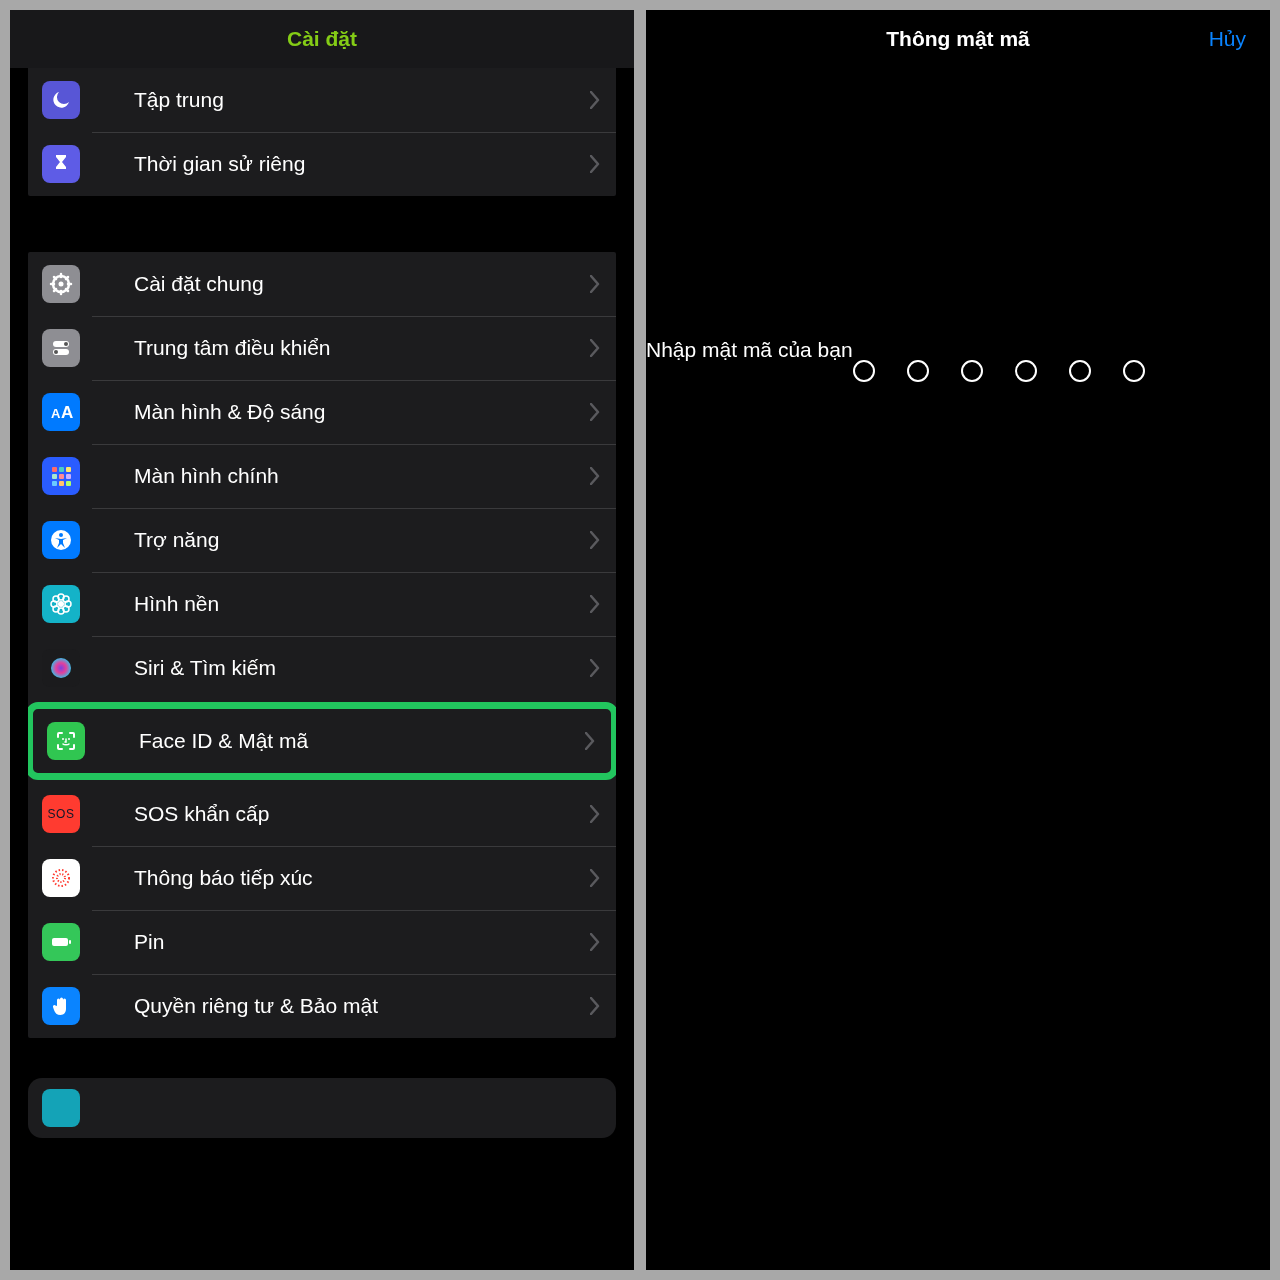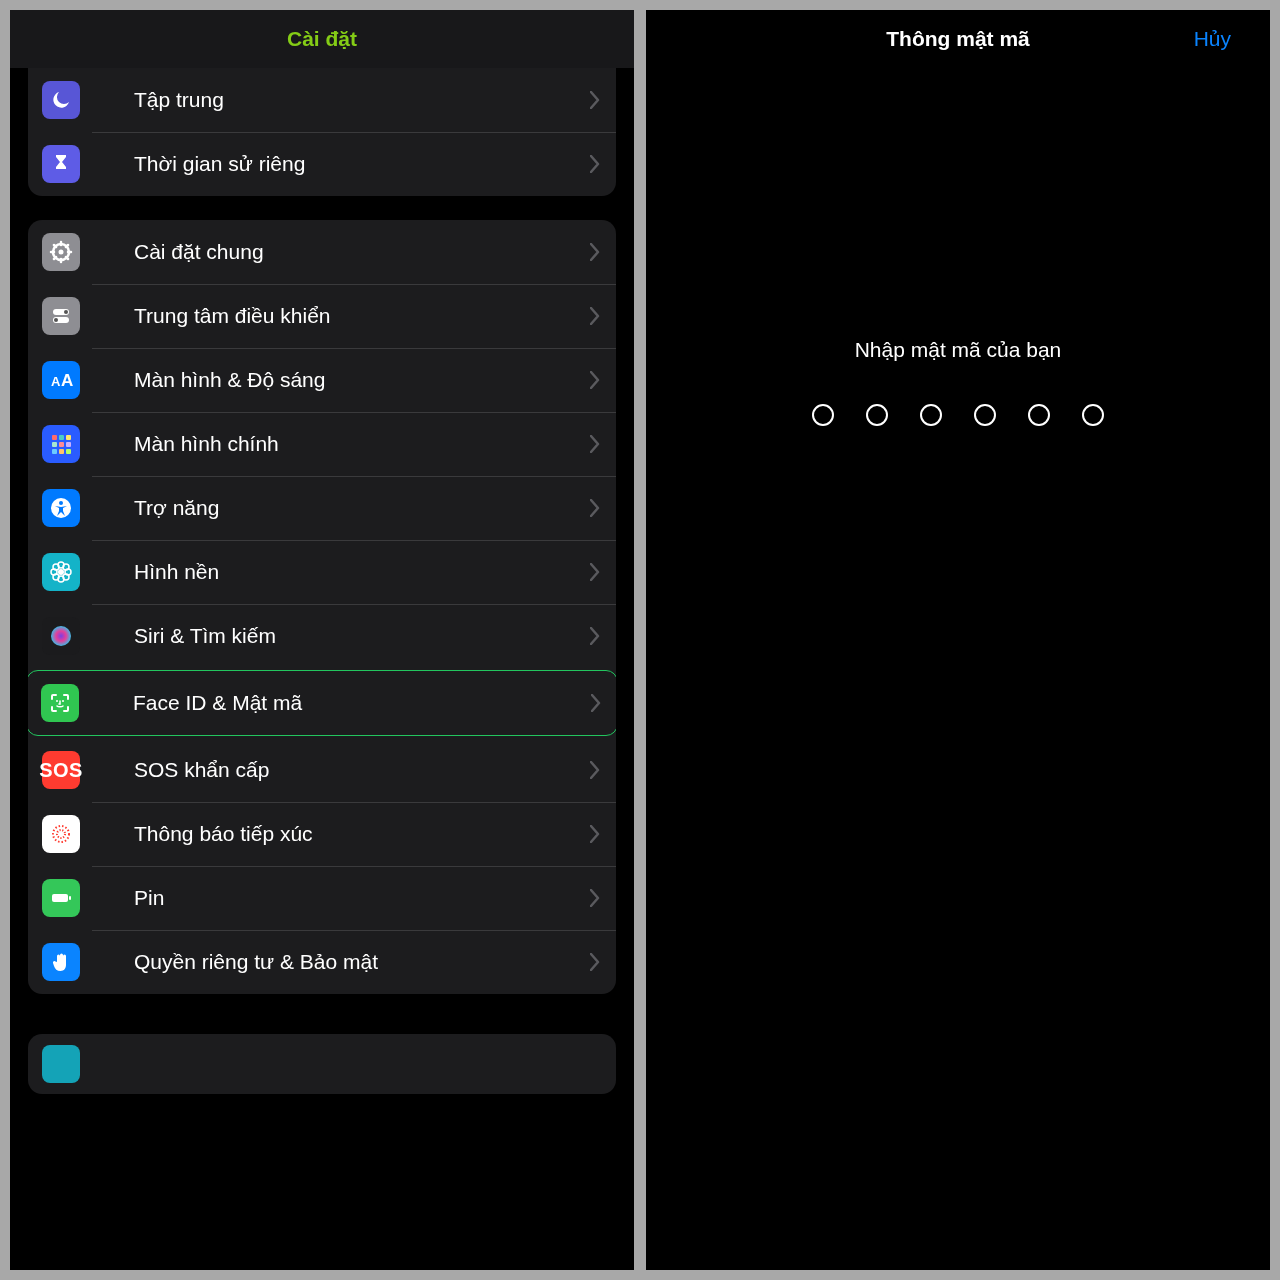--- a/index.html
+++ b/index.html
@@ -30,23 +30,23 @@
     color: #84cc16;
     font-size: 21px;
     font-weight: 600;
     position: relative;
   }
   .settings-scroll {
     padding: 0 18px 40px 18px;
   }
   .group {
     background: #1c1c1e;
-    border-radius: 14px;
+    border-radius: 2px;
     overflow: hidden;
-    margin-top: 24px;
+    margin-top: 56px;
   }
   .group.first { margin-top: 0; border-top-left-radius: 0; border-top-right-radius: 0; }
   .row {
     display: flex;
     align-items: center;
     padding: 13px 16px 13px 14px;
     position: relative;
     gap: 36px;
   }
   .row + .row::before {
@@ -75,21 +75,21 @@
     font-size: 21px;
     font-weight: 400;
   }
   .row .chev {
     flex-shrink: 0;
     color: #5a5a5e;
     display: flex;
     align-items: center;
   }
   .highlight-wrap {
-    border: 1px solid #22c55e;
+    border: 7px solid #22c55e;
     border-radius: 12px;
     margin: 2px -2px;
     position: relative;
     z-index: 2;
   }
   .highlight-wrap .row + .row::before,
   .highlight-wrap .row::before { display:none; }
   .group-peek {
     background: #1c1c1e;
     border-radius: 14px;
@@ -107,42 +107,42 @@
   .ic-blue { background: #007aff; }
   .ic-home { background: #2a5cff; }
   .ic-cyan { background: #14b3c8; }
   .ic-black { background: #1b1b1d; }
   .ic-green { background: #30c651; }
   .ic-red { background: #ff3b30; }
   .ic-white { background: #ffffff; }
   .ic-battery { background: #34c759; }
   .ic-hand { background: #0a84ff; }
   .ic-white svg { color: #ff3b30; }
-  .ic-red .sos-text { color:#ffffff; font-weight:700; font-size:20px; letter-spacing:0.5px;}
+  .ic-red .sos-text { color:#0f172a; font-weight:400; font-size:12px; letter-spacing:0.5px;}
   
   .right .header2 {
     height: 58px;
     display: flex;
     align-items: center;
     justify-content: center;
     position: relative;
     color: #fff;
     font-size: 21px;
     font-weight: 600;
   }
   .right .cancel {
     position: absolute;
-    right: 39px;
+    right: 24px;
     color: #0a84ff;
     font-size: 21px;
     font-weight: 400;
   }
   .passcode-body {
     display: flex;
-    flex-direction: column;
+    flex-direction: row;
     align-items: center;
     padding-top: 270px;
   }
   .passcode-body .prompt {
     color: #fff;
     font-size: 21px;
     font-weight: 400;
     margin-bottom: 42px;
   }
   .dots {

